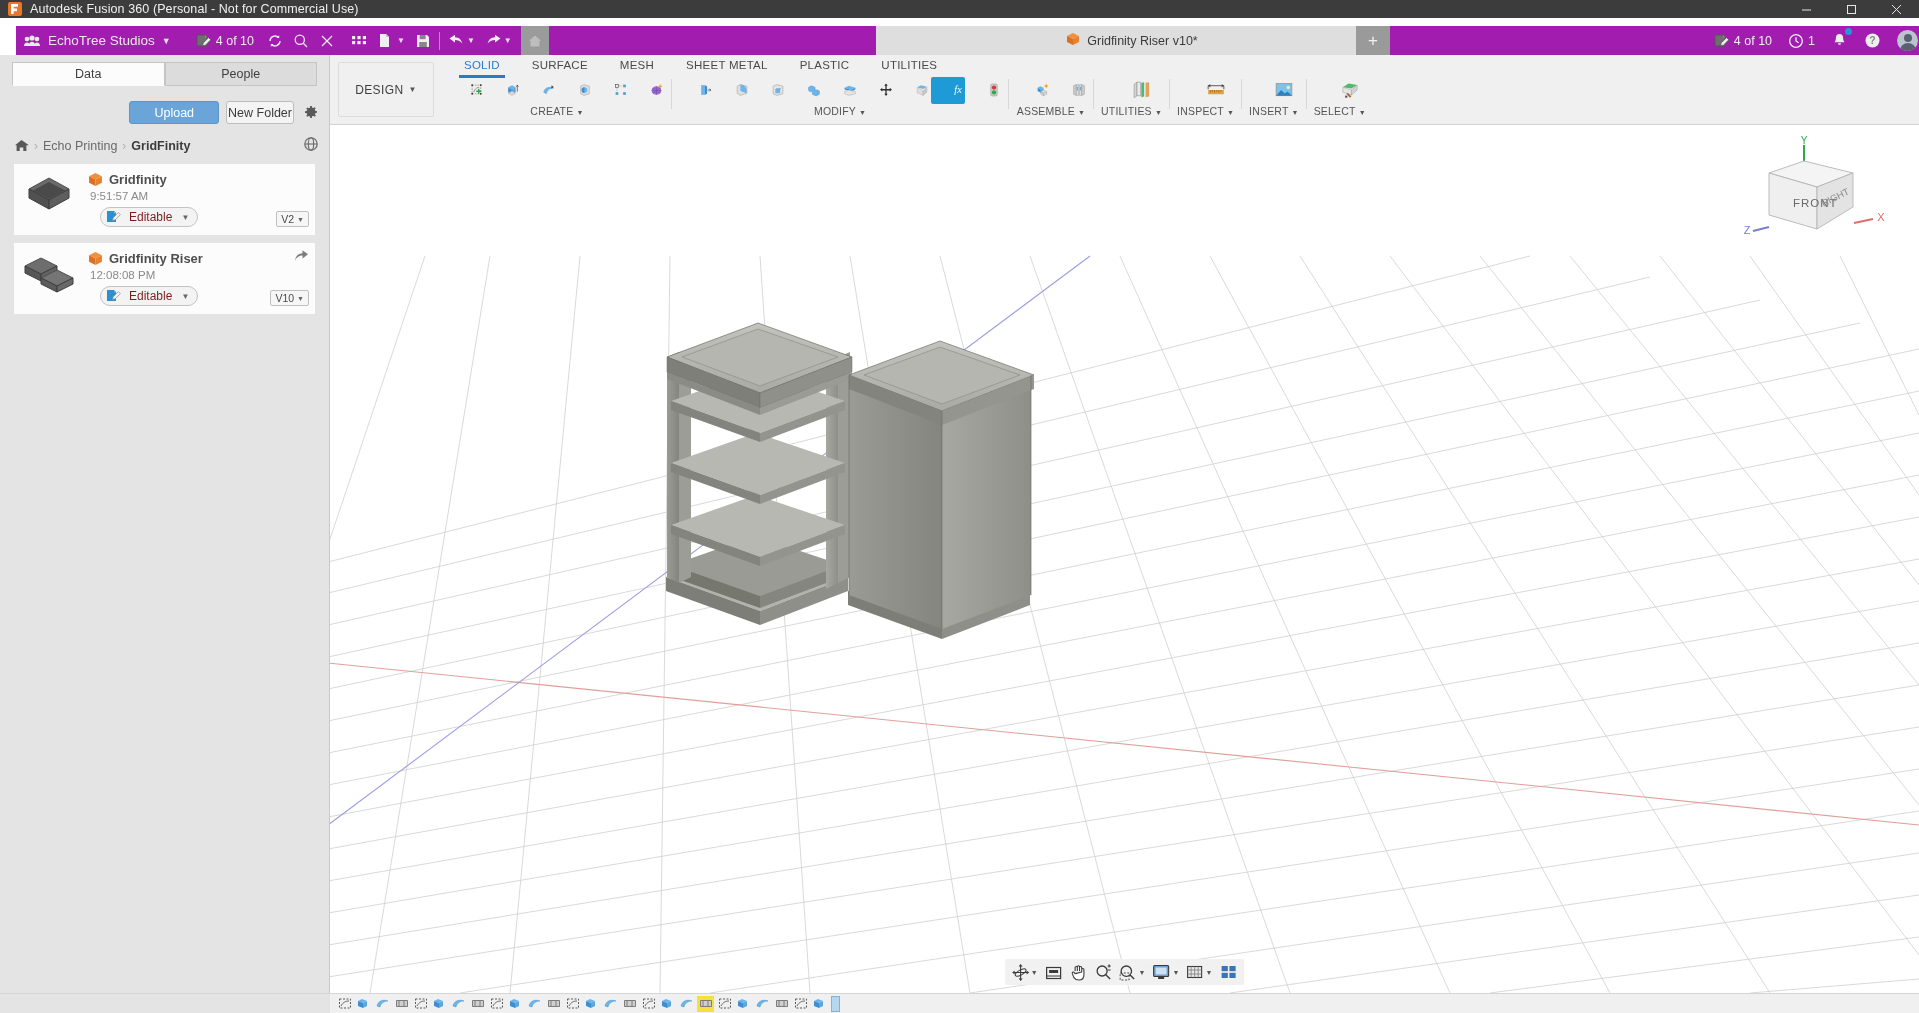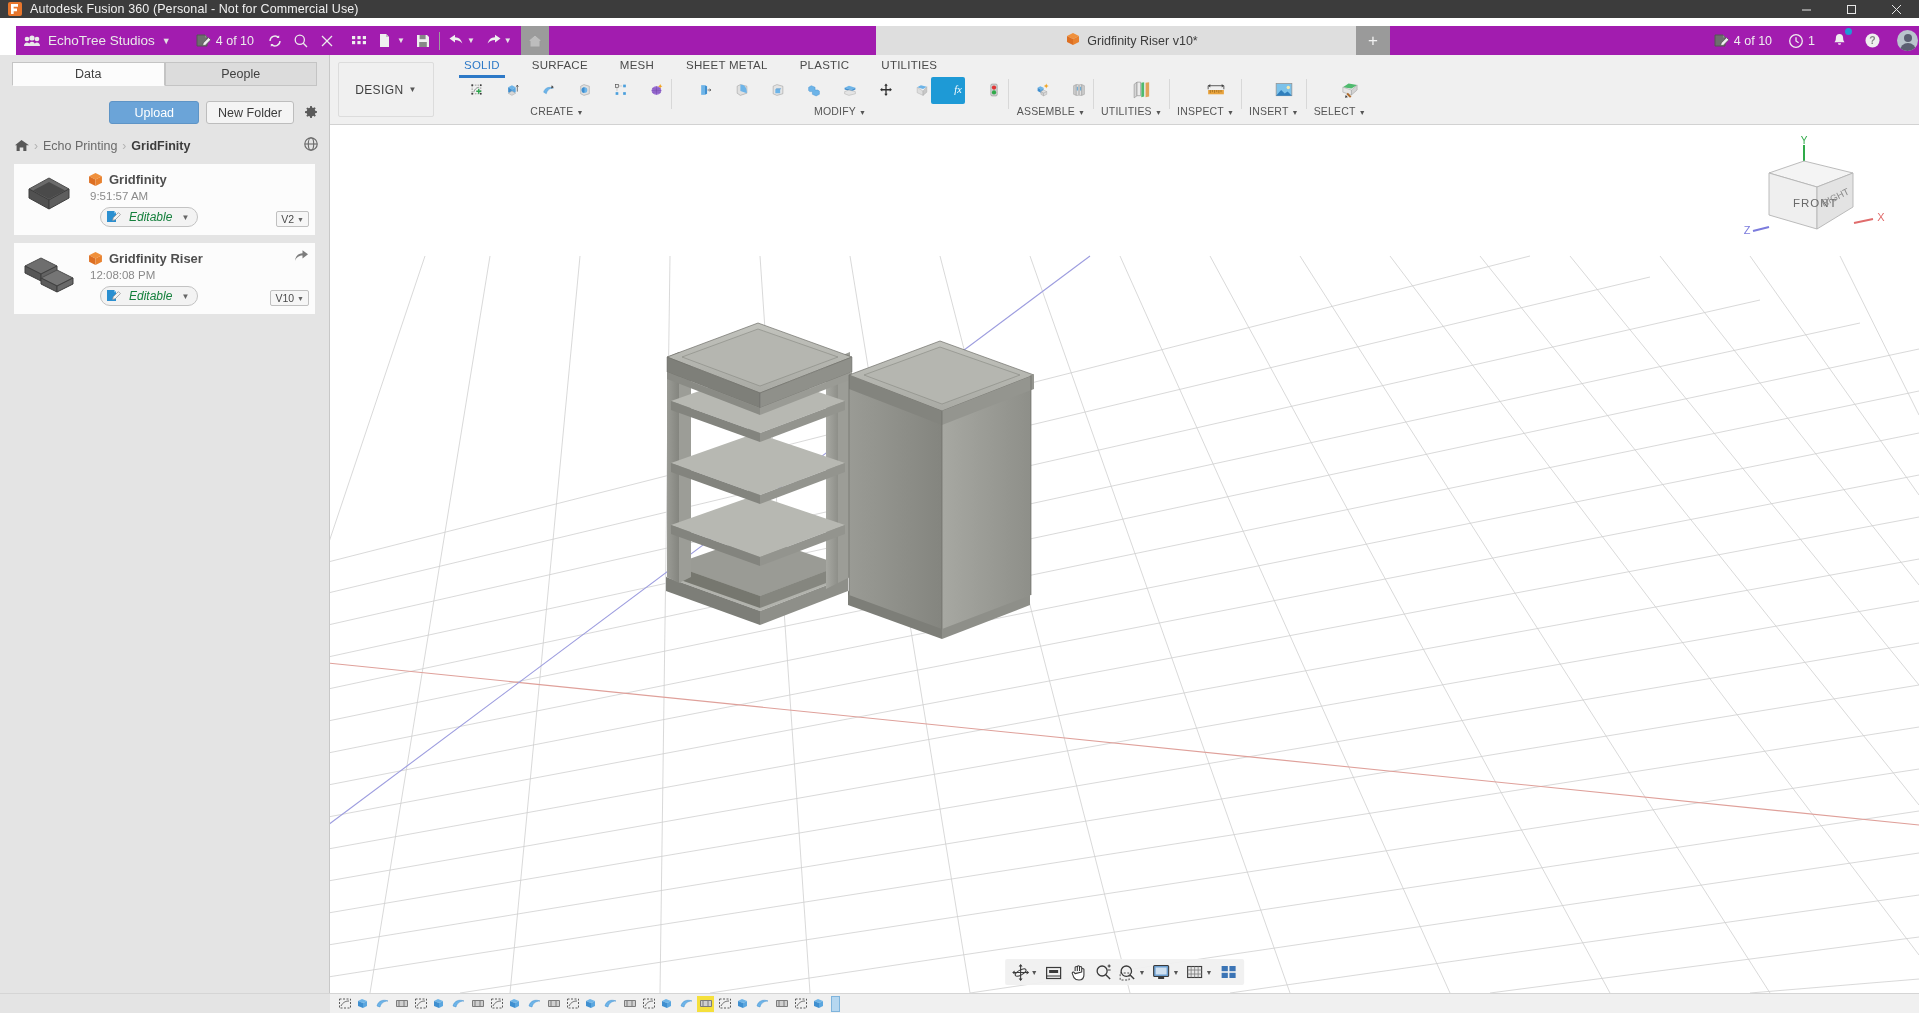--- a/index.html
+++ b/index.html
@@ -95,21 +95,21 @@
     font-size:12.5px; color:#3f3f3f; border:1px solid #c4c4c4; background:#dcdcdc;
   }
   .dp-tab.active { background:#fcfcfc; border-bottom-color:#fcfcfc; }
   .dp-actions { display:flex; align-items:center; justify-content:flex-end; gap:7px; padding:11px 8px 0 12px; }
   .btn-upload {
     background:#6ba4d8; color:#fff; border:1px solid #5e94c6; border-radius:3px;
     height:23px; padding:0 24px; font-size:12.5px; display:flex; align-items:center;
   }
   .btn-newfolder {
     background:#f4f4f4; color:#3b3b3b; border:1px solid #bdbdbd; border-radius:3px;
-    height:23px; padding:0 11px; font-size:12.5px; display:flex; align-items:center;
+    height:23px; padding:0 1px; font-size:12.5px; display:flex; align-items:center;
   }
   .dp-gear { width:20px; height:20px; display:flex; align-items:center; justify-content:center; }
 
   .breadcrumb { display:flex; align-items:center; gap:5px; padding:12px 10px 9px 14px; font-size:12.5px; color:#5e5e5e; }
   .bc-sep { color:#b2b2b2; font-size:12px; }
   .bc-item { color:#6a6a6a; }
   .bc-item.current { color:#3c3c3c; font-weight:bold; }
   .bc-globe { margin-left:auto; }
 
   .filelist { padding:0; }
@@ -122,21 +122,21 @@
   }
   .fr-main { flex:1; min-width:0; }
   .fr-title { display:flex; align-items:center; gap:6px; }
   .fr-name { font-size:13px; font-weight:bold; color:#4e4e4e; white-space:nowrap; }
   .fr-time { font-size:11.5px; color:#8a8a8a; margin:3px 0 5px 2px; }
   .pill {
     display:inline-flex; align-items:center; gap:7px;
     border:1px solid #c3c3c3; border-radius:11px; background:#f3f3f3;
     height:20px; padding:0 8px 0 5px; margin-left:12px;
   }
-  .pill-label { font-size:12px; color:#15803d;font-style:italic; }
+  .pill-label { font-size:12px; color:#7f1d1d; }
   .pill-caret { color:#666; font-size:8px; margin-left:2px; }
   .verbadge {
     position:absolute; right:6px; bottom:8px;
     border:1px solid #c0c0c0; background:#f6f6f6; border-radius:2px;
     height:16px; padding:0 4px; display:flex; align-items:center; gap:3px;
     font-size:10.5px; color:#4a4a4a;
   }
   .fr-share { position:absolute; right:6px; top:7px; }
 
   

